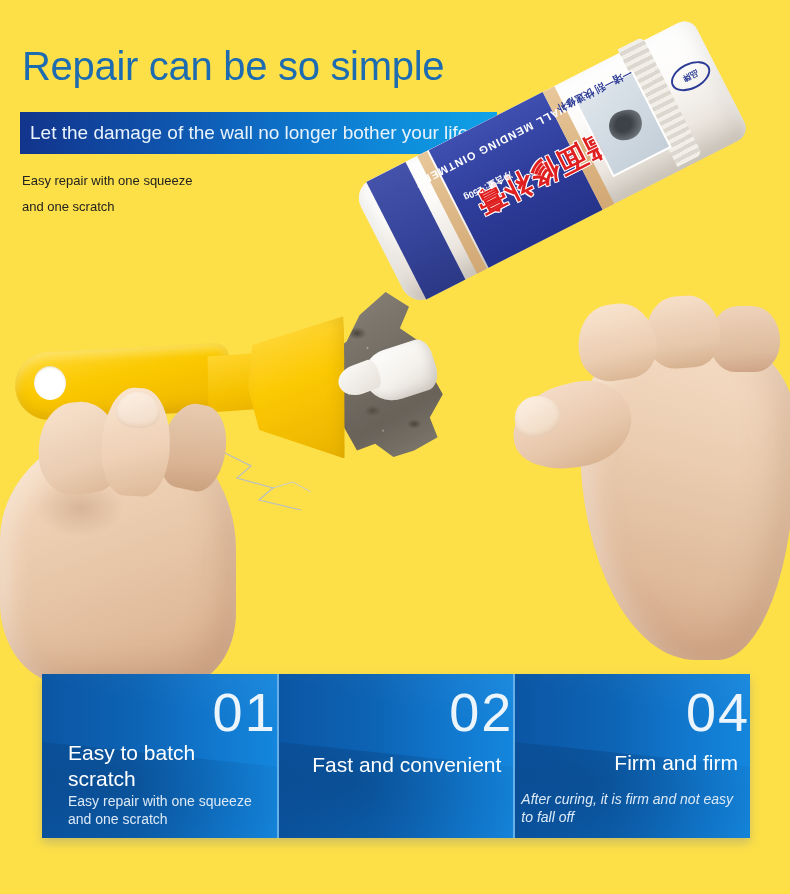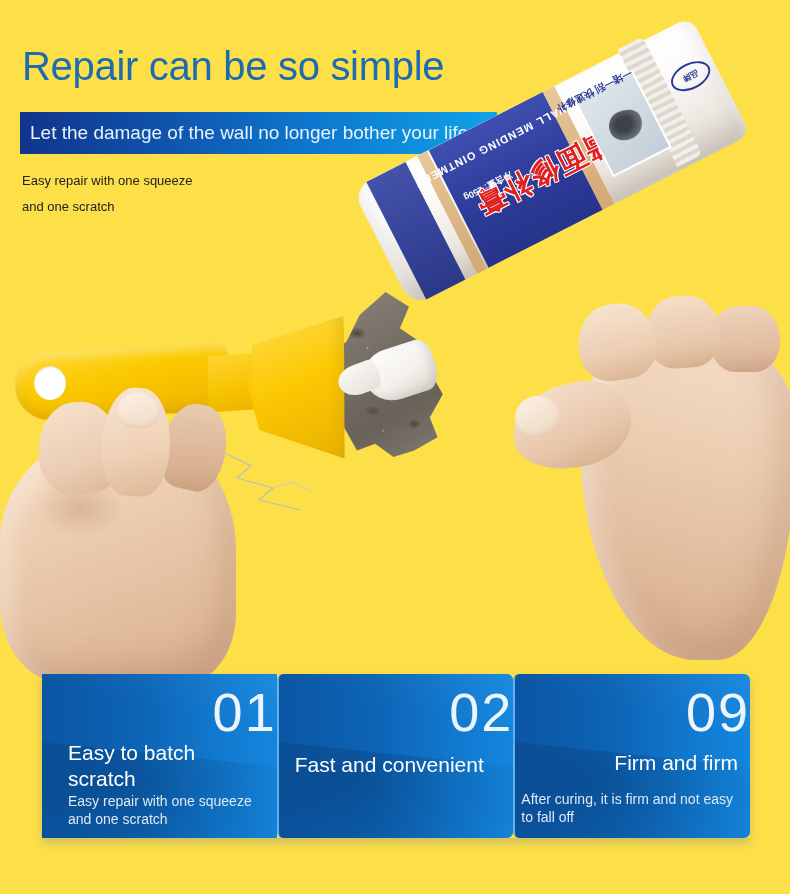--- a/index.html
+++ b/index.html
@@ -270,21 +270,21 @@
   
   .panels {
     position:absolute; left:42px; top:674px; width:708px; height:164px;
     display:flex;
     box-shadow:0 5px 9px rgba(120,130,145,.35);
   }
   .panel {
     position:relative; flex:1 1 0; height:164px; overflow:hidden;
     background:linear-gradient(to right,#0b56a4 0%,#0d63b4 40%,#1179cf 75%,#1486dd 100%);
   }
-  .panel + .panel { border-left:2px solid rgba(255,255,255,.35);border-radius:6px; }
+  .panel + .panel { border-left:2px solid rgba(255,255,255,.35); }
   .panel::before{
     content:""; position:absolute; left:-20%; top:-30%; width:160%; height:90%;
     background:linear-gradient(200deg, rgba(255,255,255,.10) 0%, rgba(255,255,255,0) 55%);
     transform:rotate(-8deg);
   }
   .panel::after{
     content:""; position:absolute; left:-10%; bottom:-45%; width:130%; height:95%;
     background:radial-gradient(ellipse at 30% 20%, rgba(5,48,100,.35), transparent 65%);
     transform:rotate(6deg);
   }
@@ -295,24 +295,24 @@
     line-height:60px; z-index:2;
   }
   .p-title {
     position:absolute; left:26px; right:12px; top:66px;
     color:#ffffff; font-size:21px; line-height:26px; z-index:3;
   }
   .p-desc {
     position:absolute; left:26px; right:12px; top:118px;
     color:#dce9f6; font-size:14px; line-height:18px; z-index:3;
   }
-  .panel:nth-child(2) .p-title { top:78px; left:16px; }
+  .panel:nth-child(2) .p-title { top:78px; left:16px;text-align:right; }
   .panel:nth-child(2) .p-desc  { top:118px; left:16px; }
   .panel:nth-child(3) .p-title { top:76px; left:36px;text-align:right; }
-  .panel:nth-child(3) .p-desc  { top:116px; left:6px; }
+  .panel:nth-child(3) .p-desc  { top:116px; left:6px;font-style:italic; }
 </style>
 </head>
 <body>
 
 <div id="page">
 
   <div class="headline">Repair can be so simple</div>
 
   <div class="ribbon">
     <span class="ribbon-text">Let the damage of the wall no longer bother your life</span>
@@ -389,20 +389,20 @@
       <div class="p-title">Easy to batch scratch</div>
       <div class="p-desc">Easy repair with one squeeze and one scratch</div>
     </div>
 
     <div class="panel">
       <div class="p-num">02</div>
       <div class="p-title">Fast and convenient</div>
     </div>
 
     <div class="panel">
-      <div class="p-num">09</div>
+      <div class="p-num">04</div>
       <div class="p-title">Firm and firm</div>
       <div class="p-desc">After curing, it is firm and not easy to fall off</div>
     </div>
 
   </div>
 
 </div>
 
 </body></html>

